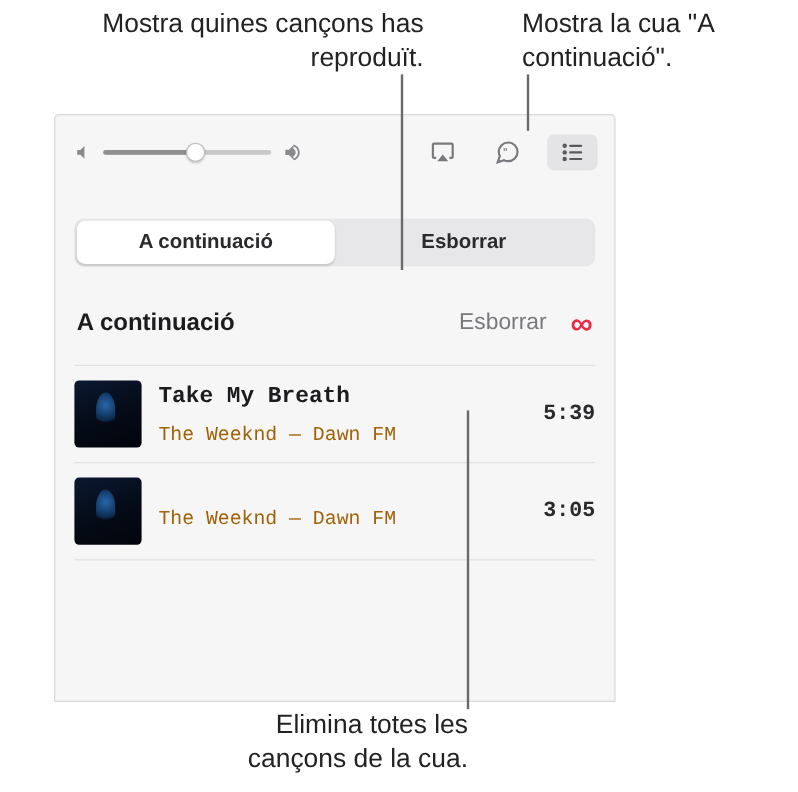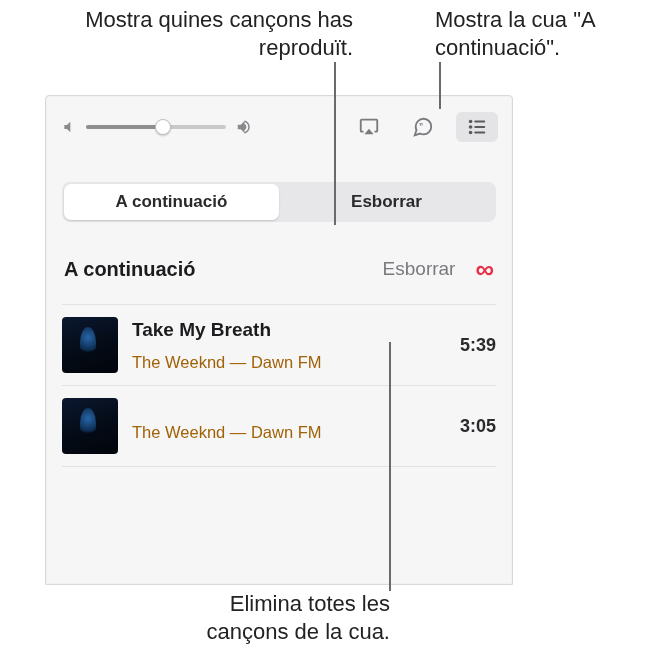--- a/index.html
+++ b/index.html
@@ -155,20 +155,21 @@
   .list {
     margin-top: 22px;
     border-top: 1px solid #e2e2e4;
   }
   .row {
     display: flex;
     align-items: center;
     gap: 14px;
     padding: 12px 0;
     border-bottom: 1px solid #e2e2e4;
+    font-family: Liberation Mono, monospace;
   }
   .art {
     width: 56px; height: 56px;
     border-radius: 4px;
     background: linear-gradient(160deg,#0a1830 0%,#050c18 50%,#01040a 100%);
     position: relative;
     overflow: hidden;
   }
   .art::after {
     content:"";

